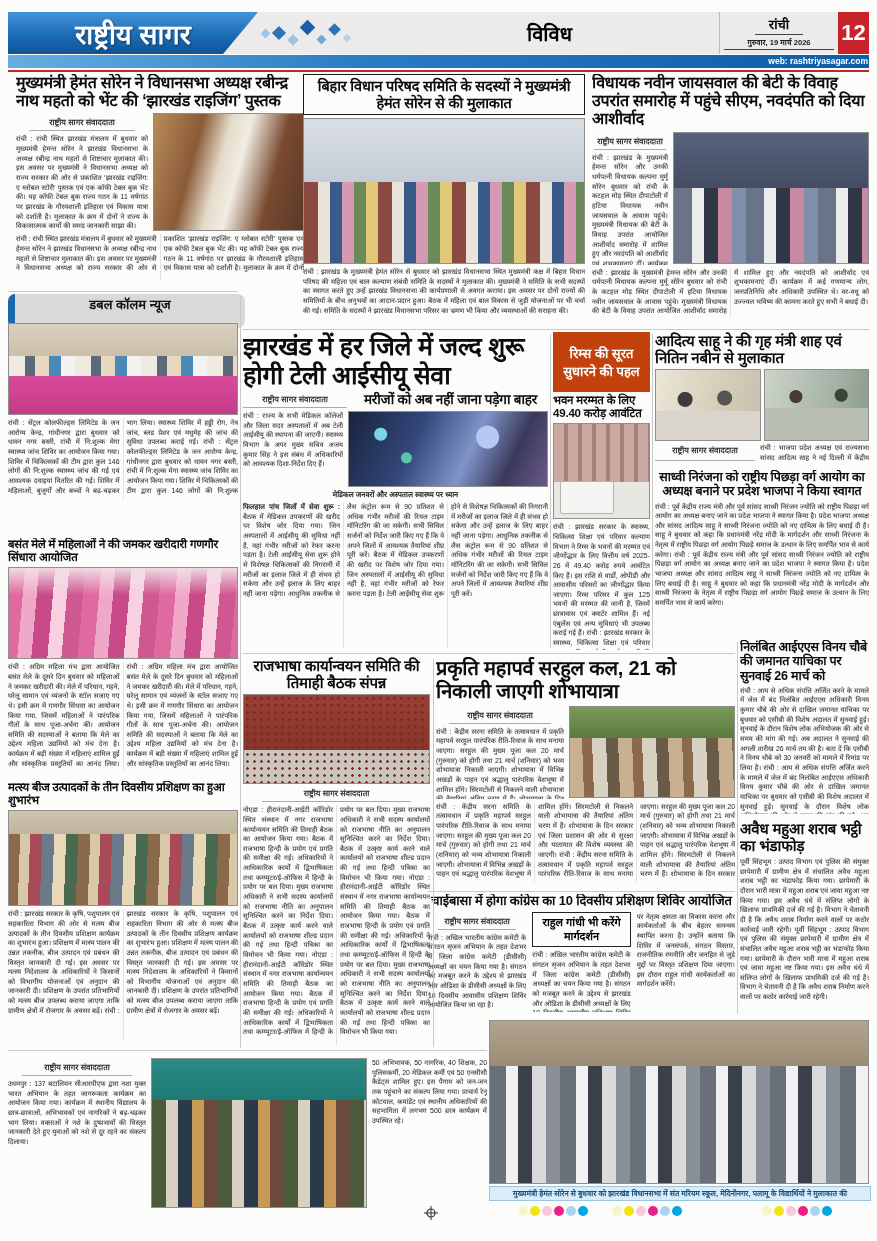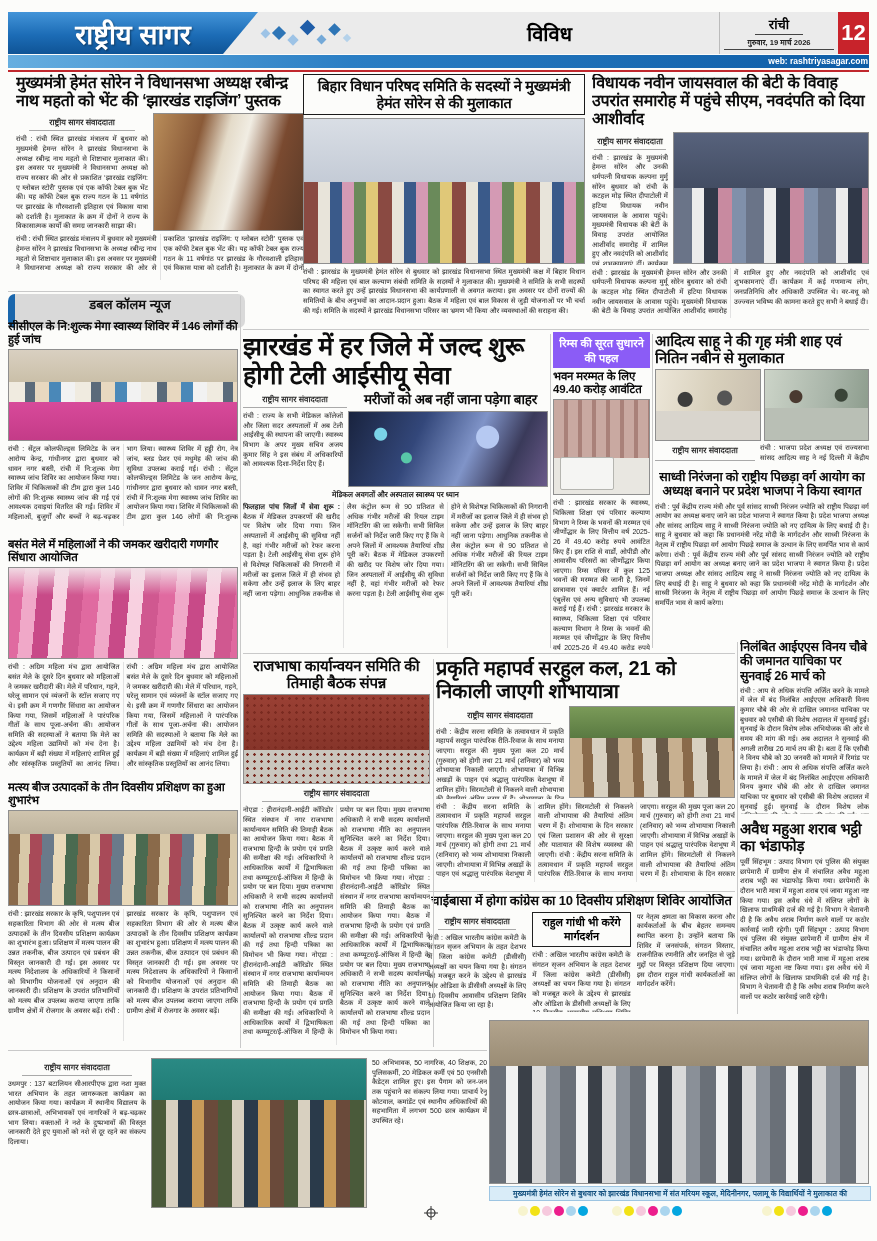--- a/index.html
+++ b/index.html
@@ -23,21 +23,21 @@
   .diamonds{width:118px;display:flex;align-items:center;gap:5px;padding-left:4px;}
   .dm{display:inline-block;transform:rotate(45deg);}
   .sect{flex:1;display:flex;align-items:center;justify-content:center;font-size:20px;font-weight:bold;color:#000000;}
   .hinfo{width:118px;text-align:center;padding-top:3px;border-left:1px solid #bbb;}
   .hcity{font-size:13px;font-weight:bold;border-bottom:1px solid #444;display:inline-block;padding:0 14px 1px;}
   .hdate{font-size:7.6px;font-weight:bold;color:#222;padding-top:2px;border-bottom:1px solid #444;margin:0 4px;padding-bottom:2px;}
   .pnum{width:31px;background:#c8232b;color:#fff;display:flex;align-items:center;justify-content:center;font-size:22px;font-weight:bold;}
   .webstrip{left:8px;top:55px;width:861px;height:13px;background:linear-gradient(90deg,#66aee0 0%,#2a7ec4 40%,#0d5ca6 100%);color:#fff;font-size:8.5px;font-weight:bold;text-align:right;line-height:13px;padding-right:1px;box-sizing:border-box;}
   .redline{left:8px;top:70px;width:861px;height:2px;background:#c0272d;}
   .boxedhl{border:1.5px solid #1a1a1a;padding:3px 4px;text-align:center;}
-  .ribbon{background:#8b5cf6;color:#fff;font-size:11px;font-weight:bold;text-align:center;padding:3px 1px;}
+  .ribbon{background:#c2410c;color:#fff;font-size:13px;font-weight:bold;text-align:center;padding:12px 1px;}
   .dblbox{background:#d9d9d9;border-left:7px solid #1a67ad;text-align:center;font-size:13px;font-weight:bold;color:#111;line-height:21px;}
   .subbox{border:1.2px solid #222;text-align:center;font-weight:bold;font-size:11px;padding:3px 2px;line-height:1.25;}
   .capbar{background:#d9ecf8;border:1px solid #9dc5e2;color:#14517f;font-size:7.6px;font-weight:bold;text-align:center;line-height:13px;overflow:hidden;white-space:nowrap;}
   
   .ph-book{background:linear-gradient(105deg,#b98d5a 0%,#8a5a38 28%,#e4dbc9 44%,#f1ede3 55%,#7a4a30 76%,#5a3a28 100%);}
   .ph-group{background:linear-gradient(#d9dee5 0%,#c4cbd6 44%,transparent 44%),repeating-linear-gradient(90deg,#8a4a42 0 14px,#e8e4da 14px 26px,#3a5a8a 26px 38px,#d49ab4 38px 50px,#6a8a5a 50px 62px,#e0c878 62px 74px);}
   .ph-wedding{background:linear-gradient(#57627c 0%,#434d63 42%,transparent 42%),repeating-linear-gradient(90deg,#6a7488 0 18px,#ececec 18px 30px,#303848 30px 44px,#c88aa0 44px 58px,#8090aa 58px 72px);}
   .ph-health{background:linear-gradient(#d9d0c1 0%,#cabfa8 36%,transparent 36%),linear-gradient(transparent 58%,#d84a9a 58%,#c43b88 100%),repeating-linear-gradient(90deg,#f0ebe0 0 16px,#5a6a7a 16px 26px,#e8d8c0 26px 40px,#4a88b8 40px 52px,#f2f2f2 52px 66px);}
   .ph-pink{background:linear-gradient(rgba(242,224,231,.95) 0%,transparent 30%),repeating-linear-gradient(95deg,#e06aa0 0 16px,#f0a8c8 16px 30px,#c84a88 30px 46px,#f8d0e0 46px 60px,#d05890 60px 76px);}
   .ph-crowd{background:linear-gradient(#cfc4ae 0%,#bfb49e 24%,transparent 24%),repeating-linear-gradient(92deg,#8a6a4a 0 12px,#d8c8a8 12px 22px,#a84a58 22px 34px,#6a7a8a 34px 46px,#e8d8b8 46px 58px,#4a6a50 58px 70px);}
@@ -105,21 +105,20 @@
         <div class="body" style="height:112px;">रांची : झारखंड के मुख्यमंत्री हेमन्त सोरेन और उनकी धर्मपत्नी विधायक कल्पना मुर्मू सोरेन बुधवार को रांची के कटहल मोड़ स्थित दीपाटोली में हटिया विधायक नवीन जायसवाल के आवास पहुंचे। मुख्यमंत्री विधायक की बेटी के विवाह उपरांत आयोजित आशीर्वाद समारोह में शामिल हुए और नवदंपति को आशीर्वाद एवं शुभकामनाएं दीं। कार्यक्रम में कई गणमान्य लोग, जनप्रतिनिधि और अधिकारी उपस्थित थे। वर-वधू को उज्ज्वल भविष्य की कामना करते हुए सभी ने बधाई दी।</div>
       </div>
       <div class="photo ph-wedding" style="flex:1;height:132px;"></div>
     </div>
     <div class="body cols2" style="height:50px;margin-top:3px;">रांची : झारखंड के मुख्यमंत्री हेमन्त सोरेन और उनकी धर्मपत्नी विधायक कल्पना मुर्मू सोरेन बुधवार को रांची के कटहल मोड़ स्थित दीपाटोली में हटिया विधायक नवीन जायसवाल के आवास पहुंचे। मुख्यमंत्री विधायक की बेटी के विवाह उपरांत आयोजित आशीर्वाद समारोह में शामिल हुए और नवदंपति को आशीर्वाद एवं शुभकामनाएं दीं। कार्यक्रम में कई गणमान्य लोग, जनप्रतिनिधि और अधिकारी उपस्थित थे। वर-वधू को उज्ज्वल भविष्य की कामना करते हुए सभी ने बधाई दी।</div>
   </div>
 
   <div class="abs dblbox" style="left:8px;top:294px;width:230px;height:34px;border-radius:7px;">डबल कॉलम न्यूज</div>
 
   <div class="art" style="left:8px;top:320px;width:230px;height:213px;">
-    <div class="hl" style="font-size:11.5px;">सीसीएल के नि:शुल्क मेगा स्वास्थ्य शिविर में 146 लोगों की हुई जांच</div>
     <div class="photo ph-health" style="height:92px;margin-top:3px;"></div>
     <div class="body cols2" style="height:82px;margin-top:3px;">रांची : सेंट्रल कोलफील्ड्स लिमिटेड के जन आरोग्य केन्द्र, गांधीनगर द्वारा बुधवार को धावन नगर बस्ती, रांची में नि:शुल्क मेगा स्वास्थ्य जांच शिविर का आयोजन किया गया। शिविर में चिकित्सकों की टीम द्वारा कुल 146 लोगों की नि:शुल्क स्वास्थ्य जांच की गई एवं आवश्यक दवाइयां वितरित की गईं। शिविर में महिलाओं, बुजुर्गों और बच्चों ने बढ़-चढ़कर भाग लिया। स्वास्थ्य शिविर में हड्डी रोग, नेत्र जांच, ब्लड प्रेशर एवं मधुमेह की जांच की सुविधा उपलब्ध कराई गई। रांची : सेंट्रल कोलफील्ड्स लिमिटेड के जन आरोग्य केन्द्र, गांधीनगर द्वारा बुधवार को धावन नगर बस्ती, रांची में नि:शुल्क मेगा स्वास्थ्य जांच शिविर का आयोजन किया गया। शिविर में चिकित्सकों की टीम द्वारा कुल 146 लोगों की नि:शुल्क स्वास्थ्य जांच की गई एवं आवश्यक दवाइयां वितरित की गईं। शिविर में महिलाओं, बुजुर्गों और बच्चों ने बढ़-चढ़कर भाग लिया। स्वास्थ्य शिविर में हड्डी रोग, नेत्र जांच, ब्लड प्रेशर एवं मधुमेह की जांच की सुविधा उपलब्ध कराई गई।</div>
   </div>
 
   <div class="art" style="left:8px;top:538px;width:230px;height:238px;">
     <div class="hl" style="font-size:11.5px;">बसंत मेले में महिलाओं ने की जमकर खरीदारी गणगौर सिंधारा आयोजित</div>
     <div class="photo ph-pink" style="height:92px;margin-top:3px;"></div>
     <div class="body cols2" style="height:108px;margin-top:3px;">रांची : अग्रिम महिला मंच द्वारा आयोजित बसंत मेले के दूसरे दिन बुधवार को महिलाओं ने जमकर खरीदारी की। मेले में परिधान, गहने, घरेलू सामान एवं व्यंजनों के स्टॉल सजाए गए थे। इसी क्रम में गणगौर सिंधारा का आयोजन किया गया, जिसमें महिलाओं ने पारंपरिक गीतों के साथ पूजा-अर्चना की। आयोजन समिति की सदस्याओं ने बताया कि मेले का उद्देश्य महिला उद्यमियों को मंच देना है। कार्यक्रम में बड़ी संख्या में महिलाएं शामिल हुईं और सांस्कृतिक प्रस्तुतियों का आनंद लिया। रांची : अग्रिम महिला मंच द्वारा आयोजित बसंत मेले के दूसरे दिन बुधवार को महिलाओं ने जमकर खरीदारी की। मेले में परिधान, गहने, घरेलू सामान एवं व्यंजनों के स्टॉल सजाए गए थे। इसी क्रम में गणगौर सिंधारा का आयोजन किया गया, जिसमें महिलाओं ने पारंपरिक गीतों के साथ पूजा-अर्चना की। आयोजन समिति की सदस्याओं ने बताया कि मेले का उद्देश्य महिला उद्यमियों को मंच देना है। कार्यक्रम में बड़ी संख्या में महिलाएं शामिल हुईं और सांस्कृतिक प्रस्तुतियों का आनंद लिया।</div>
   </div>
 
@@ -132,21 +131,21 @@
   <div class="art" style="left:243px;top:332px;width:305px;height:318px;">
     <div class="hl" style="font-size:25px;">झारखंड में हर जिले में जल्द शुरू होगी टेली आईसीयू सेवा</div>
     <div style="display:flex;align-items:center;gap:6px;margin-top:3px;">
       <div class="byline" style="width:104px;margin:0;">राष्ट्रीय सागर संवाददाता</div>
       <div class="hl" style="flex:1;font-size:13.5px;text-align:center;">मरीजों को अब नहीं जाना पड़ेगा बाहर</div>
     </div>
     <div style="display:flex;gap:5px;margin-top:3px;">
       <div class="body" style="width:100px;height:76px;">रांची : राज्य के सभी मेडिकल कॉलेजों और जिला सदर अस्पतालों में अब टेली आईसीयू की स्थापना की जाएगी। स्वास्थ्य विभाग के अपर मुख्य सचिव अजय कुमार सिंह ने इस संबंध में अधिकारियों को आवश्यक दिशा-निर्देश दिए हैं।</div>
       <div class="photo ph-icu" style="flex:1;height:76px;"></div>
     </div>
-    <div class="cap" style="margin-top:2px;">मेडिकल अवगतों और अस्पताल स्वास्थ्य पर ध्यान</div>
+    <div class="cap" style="margin-top:2px;">मेडिकल जनवरों और अस्पताल स्वास्थ्य पर ध्यान</div>
     <div class="body cols3" style="height:146px;margin-top:3px;">
       <b class="inner-sub">फिलहाल पांच जिलों में सेवा शुरू :</b>
       <span>बैठक में मेडिकल उपकरणों की खरीद पर विशेष जोर दिया गया। जिन अस्पतालों में आईसीयू की सुविधा नहीं है, वहां गंभीर मरीजों को रेफर करना पड़ता है। टेली आईसीयू सेवा शुरू होने से विशेषज्ञ चिकित्सकों की निगरानी में मरीजों का इलाज जिले में ही संभव हो सकेगा और उन्हें इलाज के लिए बाहर नहीं जाना पड़ेगा। आधुनिक तकनीक से लैस कंट्रोल रूम से 90 प्रतिशत से अधिक गंभीर मरीजों की रियल टाइम मॉनिटरिंग की जा सकेगी। सभी सिविल सर्जनों को निर्देश जारी किए गए हैं कि वे अपने जिलों में आवश्यक तैयारियां शीघ्र पूरी करें। बैठक में मेडिकल उपकरणों की खरीद पर विशेष जोर दिया गया। जिन अस्पतालों में आईसीयू की सुविधा नहीं है, वहां गंभीर मरीजों को रेफर करना पड़ता है। टेली आईसीयू सेवा शुरू होने से विशेषज्ञ चिकित्सकों की निगरानी में मरीजों का इलाज जिले में ही संभव हो सकेगा और उन्हें इलाज के लिए बाहर नहीं जाना पड़ेगा। आधुनिक तकनीक से लैस कंट्रोल रूम से 90 प्रतिशत से अधिक गंभीर मरीजों की रियल टाइम मॉनिटरिंग की जा सकेगी। सभी सिविल सर्जनों को निर्देश जारी किए गए हैं कि वे अपने जिलों में आवश्यक तैयारियां शीघ्र पूरी करें।</span>
     </div>
   </div>
 
   <div class="art" style="left:553px;top:332px;width:97px;height:318px;">
     <div class="ribbon">रिम्स की सूरत सुधारने की पहल</div>
     <div class="hl" style="font-size:11.5px;margin-top:2px;">भवन मरम्मत के लिए 49.40 करोड़ आवंटित</div>
     <div class="photo ph-building" style="height:96px;margin-top:3px;"></div>

